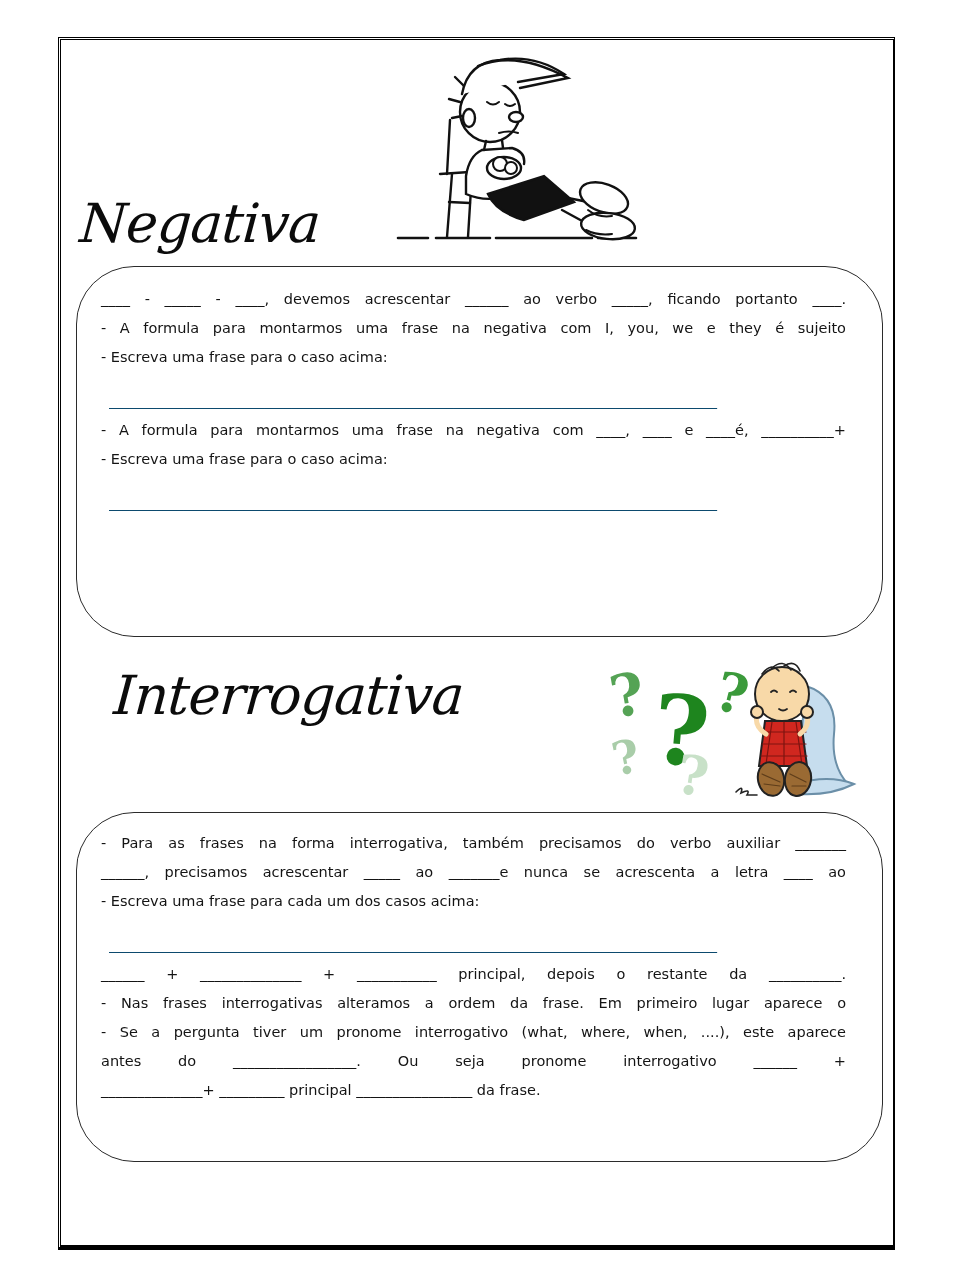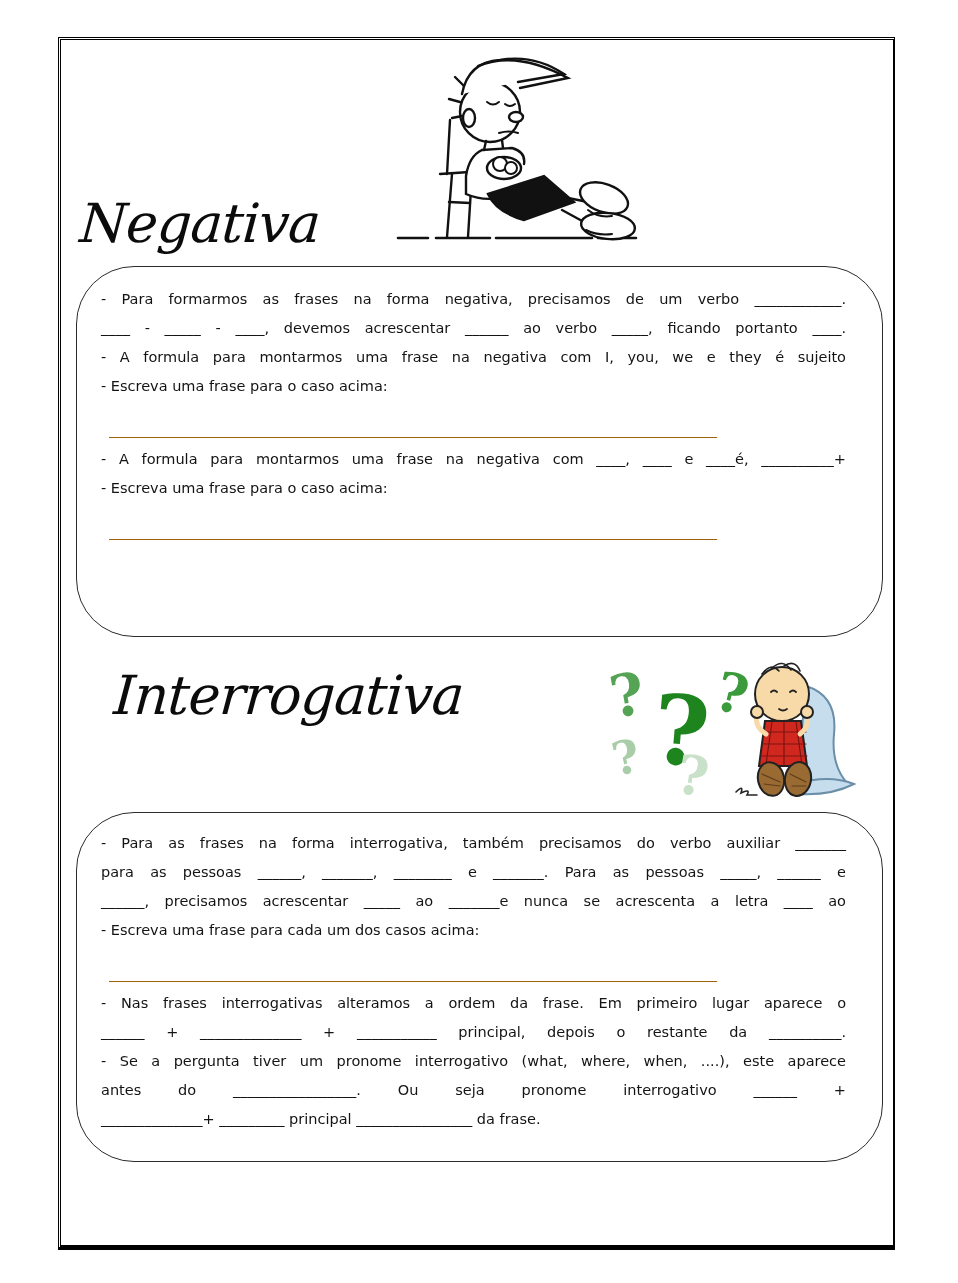--- a/index.html
+++ b/index.html
@@ -52,21 +52,21 @@
     color:#141414;
   }
   .j{ text-align:justify; text-align-last:justify; }
   .answer-line{
     margin:15px 0 0 8px;
     font-size:14.5px;
     line-height:29px;
     white-space:nowrap;
     overflow:hidden;
     letter-spacing:-0.5px;
-    color:#a16207;
+    color:#0c4a6e;
   }
   .illus{position:absolute;z-index:2;}
   #illus-boy{left:392px;top:50px;width:250px;height:200px;}
   #illus-linus{left:604px;top:642px;width:258px;height:160px;}
   svg text.qm{font-family:"DejaVu Serif",serif;font-weight:bold;}
 </style>
 </head>
 <body>
 
 <div class="page">
@@ -105,21 +105,20 @@
       <path d="M176 148 L196 152 M170 160 L192 172"></path>
       <ellipse cx="212" cy="148" rx="25" ry="14" transform="rotate(20 212 148)" fill="#fff"></ellipse>
       <ellipse cx="216" cy="176" rx="27" ry="13" transform="rotate(6 216 176)" fill="#fff"></ellipse>
       <path d="M196 160 q10 8 24 6 M194 180 q12 6 26 4" stroke-width="2"></path>
     </g>
   </svg>
 
   <div id="title-negativa" class="script-title">Negativa</div>
 
   <div id="box-negativa" class="round-box">
-    <p class="ln j">- Para formarmos as frases na forma negativa, precisamos de um verbo ____________.</p>
     <p class="ln j">____ - _____ - ____, devemos acrescentar ______ ao verbo _____, ficando portanto ____.</p>
     <p class="ln j">- A formula para montarmos uma frase na negativa com I, you, we e they é sujeito</p>
     <p class="ln">- Escreva uma frase para o caso acima:</p>
     <p class="answer-line">__________________________________________________________________________________________</p>
     <p class="ln j">- A formula para montarmos uma frase na negativa com ____, ____ e ____é, __________+</p>
     <p class="ln">- Escreva uma frase para o caso acima:</p>
     <p class="answer-line">__________________________________________________________________________________________</p>
   </div>
 
   <div id="title-interrogativa" class="script-title">Interrogativa</div>
@@ -153,24 +152,23 @@
       <ellipse cx="167" cy="137" rx="13" ry="17" transform="rotate(-12 167 137)" fill="#9a6a33"></ellipse>
       <ellipse cx="194" cy="137" rx="13" ry="17" transform="rotate(10 194 137)" fill="#9a6a33"></ellipse>
       <path d="M158 132 l18 8 M160 142 l16 2 M186 132 l16 8 M188 144 l14 0" stroke="#5e3d1a" stroke-width="1.2"></path>
 
       <path d="M132 150 q8 -8 5 1 q10 -5 6 2 h10" stroke-width="1.6"></path>
     </g>
   </svg>
 
   <div id="box-interrogativa" class="round-box">
     <p class="ln j">- Para as frases na forma interrogativa, também precisamos do verbo auxiliar _______</p>
-    <p class="ln j">para as pessoas ______, _______, ________ e _______. Para as pessoas _____, ______ e</p>
     <p class="ln j">______, precisamos acrescentar _____ ao _______e nunca se acrescenta a letra ____ ao</p>
     <p class="ln">- Escreva uma frase para cada um dos casos acima:</p>
     <p class="answer-line">__________________________________________________________________________________________</p>
+    <p class="ln j">______ + ______________ + ___________ principal, depois o restante da __________.</p>
     <p class="ln j">- Nas frases interrogativas alteramos a ordem da frase. Em primeiro lugar aparece o</p>
-    <p class="ln j">______ + ______________ + ___________ principal, depois o restante da __________.</p>
     <p class="ln j">- Se a pergunta tiver um pronome interrogativo (what, where, when, ....), este aparece</p>
     <p class="ln j">antes do _________________. Ou seja pronome interrogativo ______ +</p>
     <p class="ln">______________+ _________ principal ________________ da frase.</p>
   </div>
 
 </div>
 
 </body></html>

